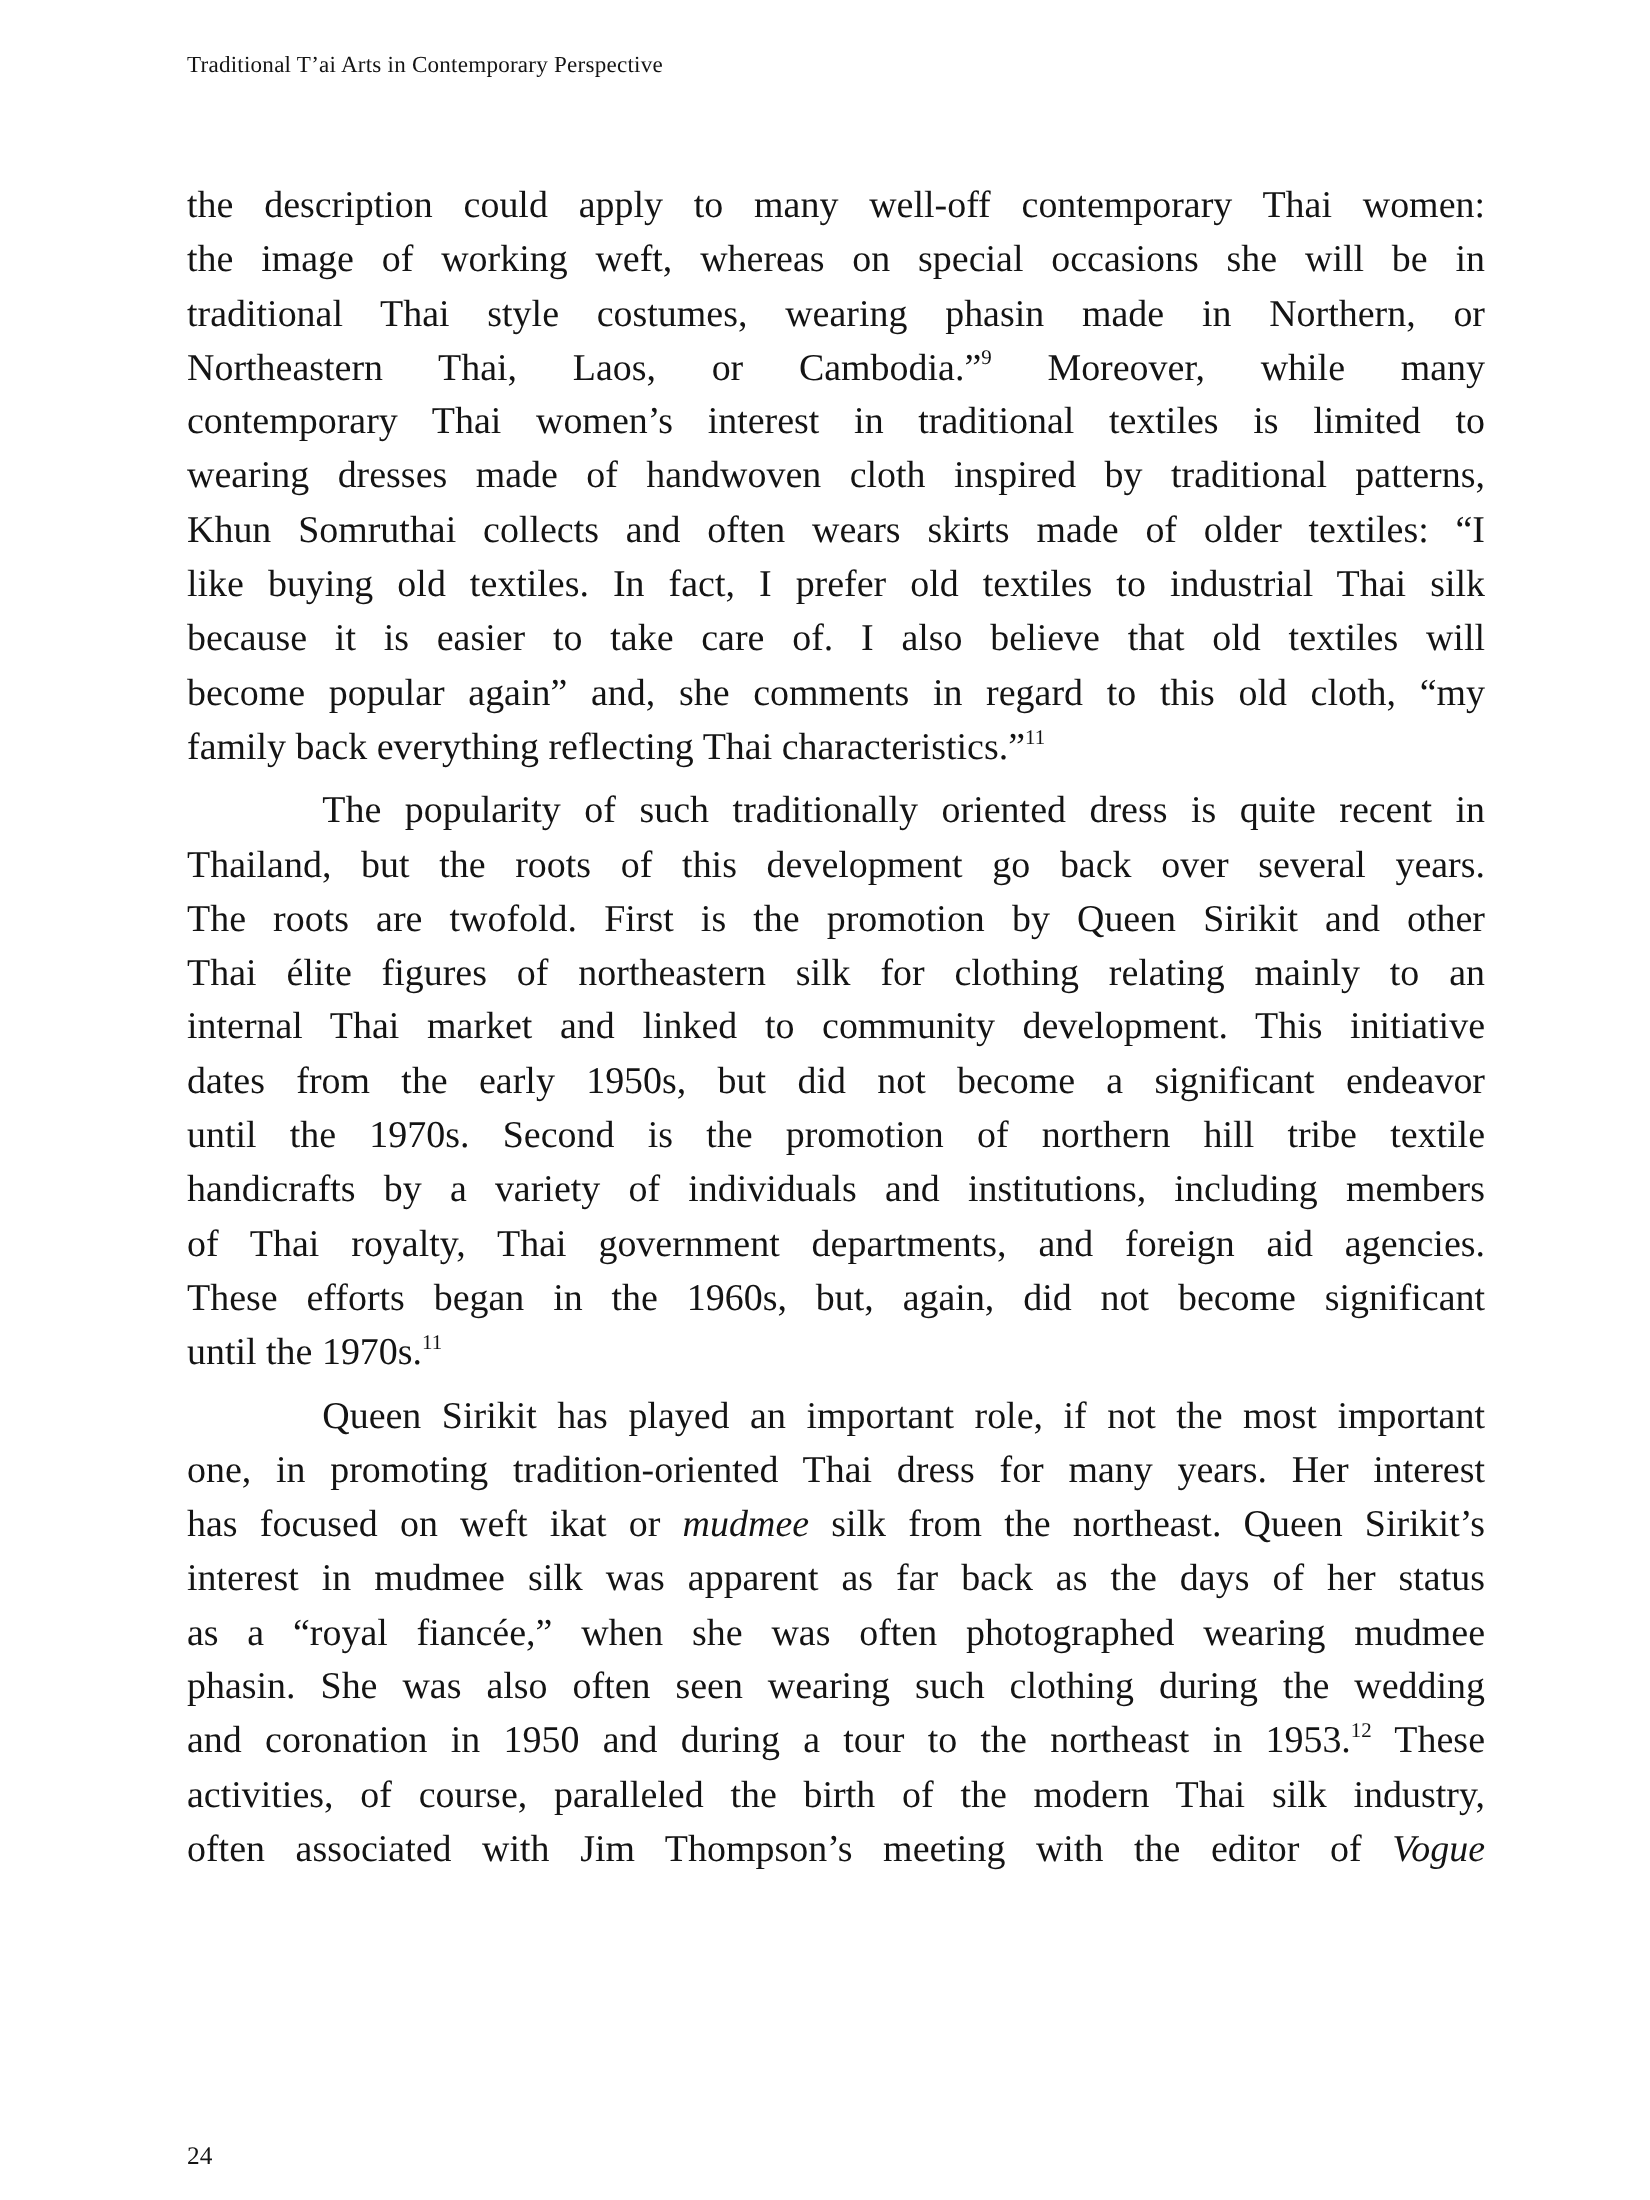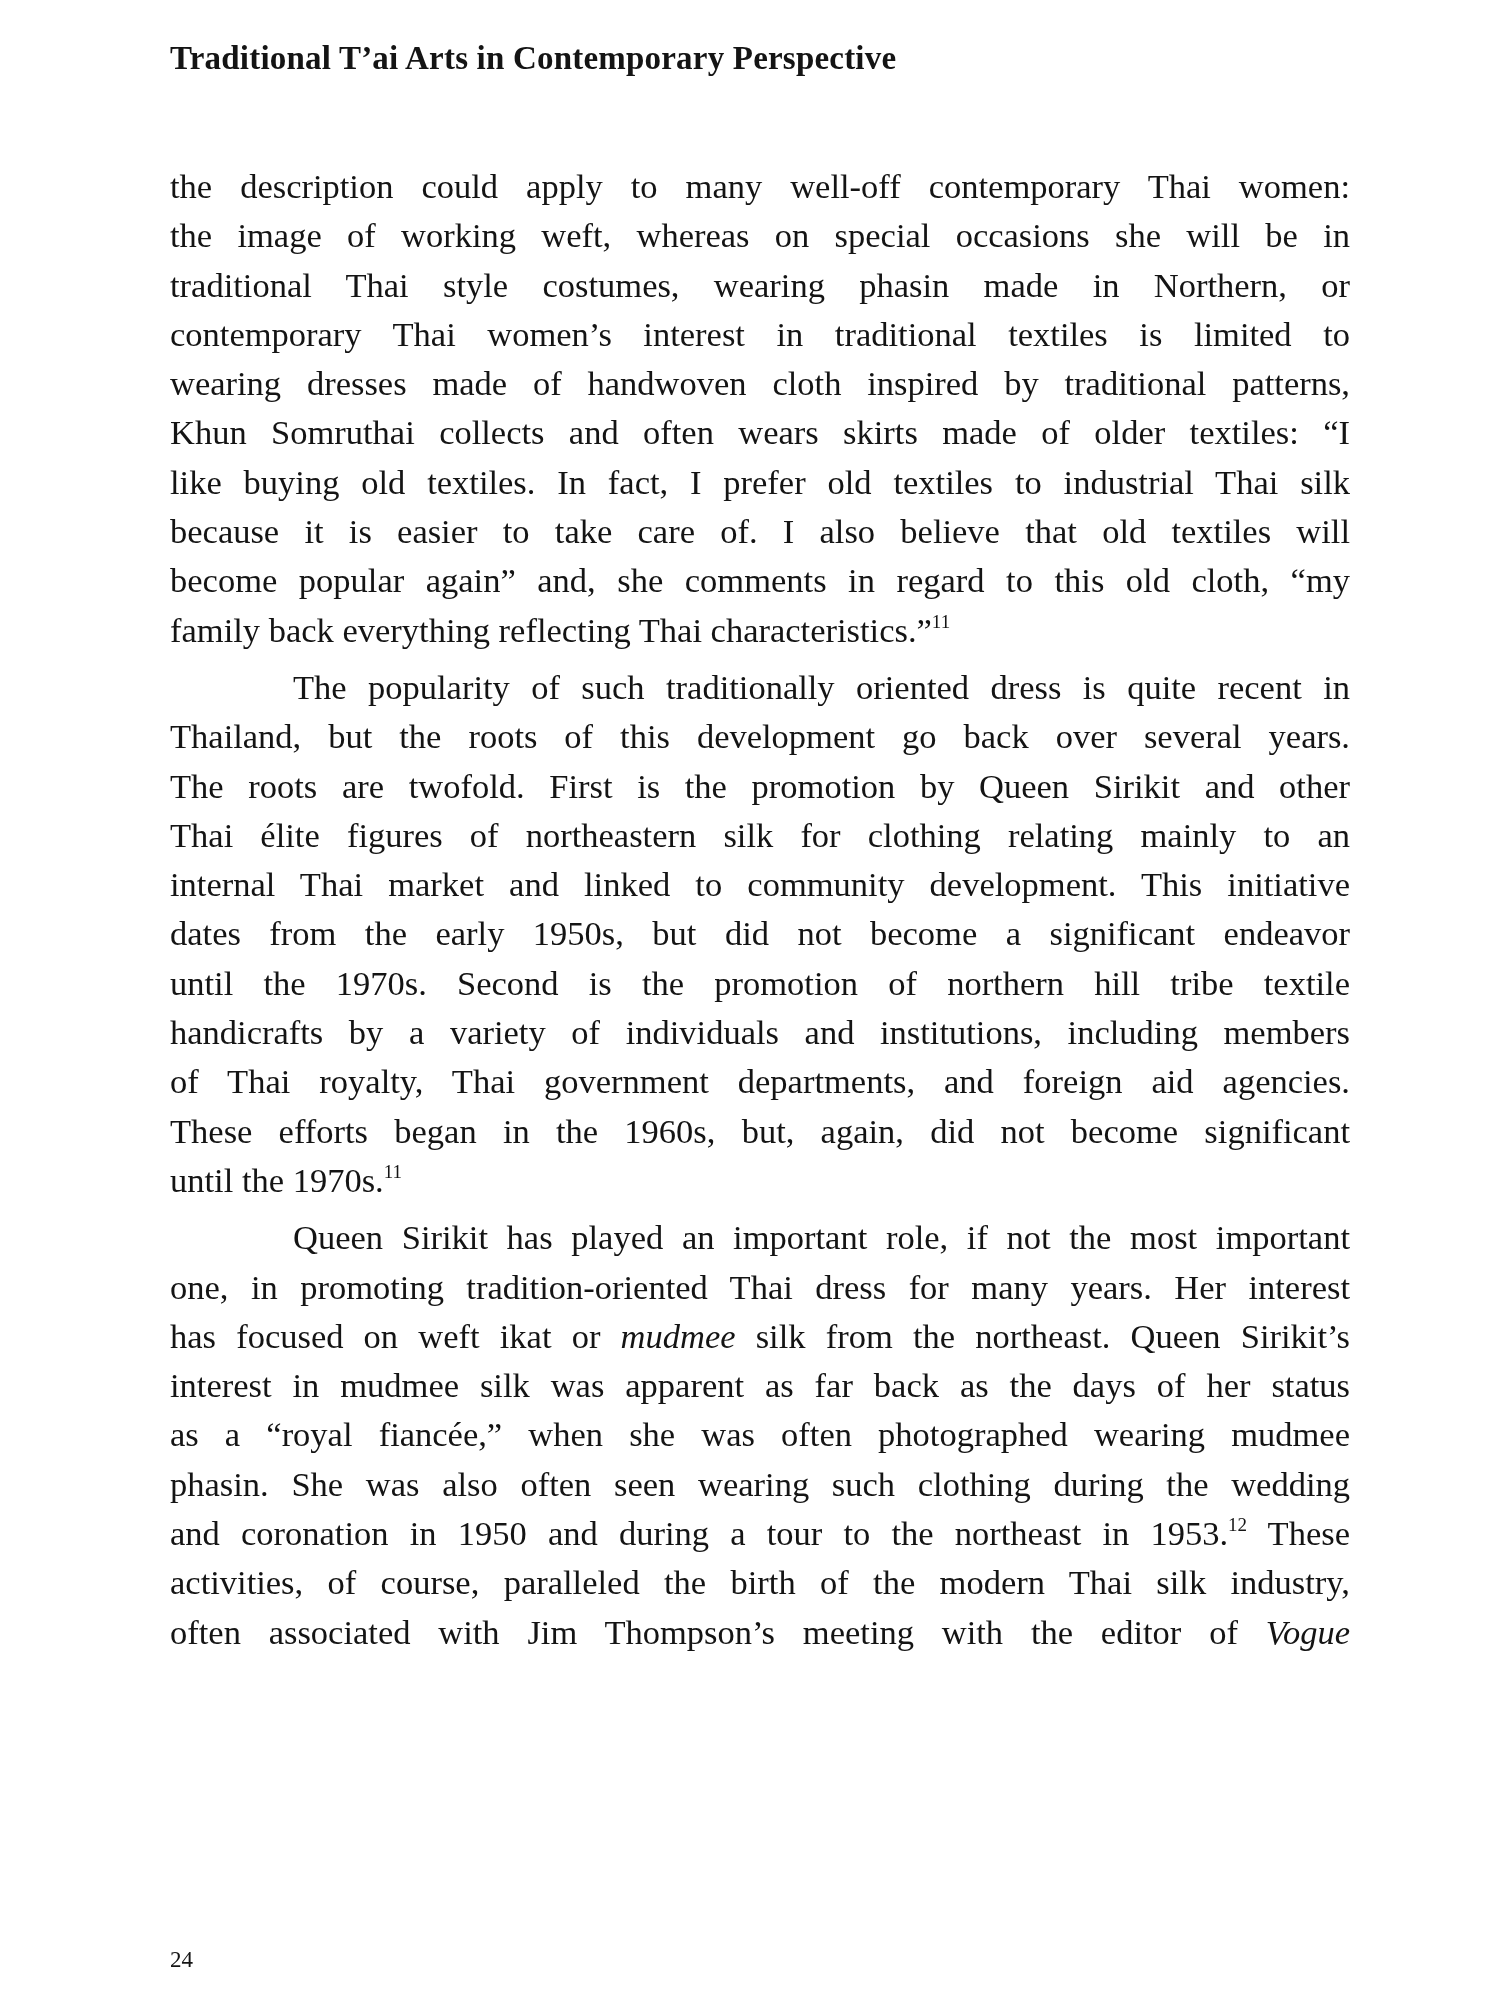--- a/index.html
+++ b/index.html
@@ -1,18 +1,18 @@
 <!DOCTYPE html>
 <html><head>
   <meta charset="utf-8">
   <style>
     html, body { margin: 0; padding: 0; background: #ffffff; }
     body { width: 1500px; height: 2000px; position: relative; overflow: hidden;
            font-family: "Liberation Serif", "DejaVu Serif", serif; color: #141414; }
-    .running-head { position: absolute; left: 170px; top: 36px; font-size: 33px; line-height: 44px; white-space: nowrap; letter-spacing: 0.2px; font-weight: bold; }
+    .running-head { position: absolute; left: 170px; top: 36px; font-size: 21px; line-height: 44px; white-space: nowrap; letter-spacing: 0.2px; }
     .body-text { position: absolute; left: 170px; top: 162px; width: 1180px; }
     .line { display: block; height: 49.3px; font-size: 34.5px; line-height: 49.3px;
             text-align: justify; text-align-last: justify; white-space: nowrap; }
     .line.last { text-align-last: left; }
     .line.indent { text-indent: 123px; }
     .para-gap { height: 8px; }
     sup { font-size: 19px; line-height: 0; vertical-align: 14px; }
     em { font-style: italic; }
     .page-number { position: absolute; left: 170px; top: 1940px; font-size: 23px; line-height: 40px; }
   </style>
@@ -21,20 +21,21 @@
 
 <div>
   <div class="running-head">Traditional T’ai Arts in Contemporary Perspective</div>
 
   <div class="body-text">
 
     <div>
         <span class="line"><span>the description could apply to many well-off contemporary Thai women:</span></span>
         <span class="line"><span>the image of working weft, whereas on special occasions she will be in</span></span>
         <span class="line"><span>traditional Thai style costumes, wearing phasin made in Northern, or</span></span>
+        <span class="line"><span>Northeastern Thai, Laos, or Cambodia.”</span><sup>9</sup><span>  Moreover, while many</span></span>
         <span class="line"><span>contemporary Thai women’s interest in traditional textiles is limited to</span></span>
         <span class="line"><span>wearing dresses made of handwoven cloth inspired by traditional patterns,</span></span>
         <span class="line"><span>Khun Somruthai collects and often wears skirts made of older textiles: “I</span></span>
         <span class="line"><span>like buying old textiles. In fact, I prefer old textiles to industrial Thai silk</span></span>
         <span class="line"><span>because it is easier to take care of. I also believe that old textiles will</span></span>
         <span class="line"><span>become popular again” and, she comments in regard to this old cloth, “my</span></span>
         <span class="line last"><span>family back everything reflecting Thai characteristics.”</span><sup>11</sup></span>
       </div>
     <div class="para-gap"></div>
 

